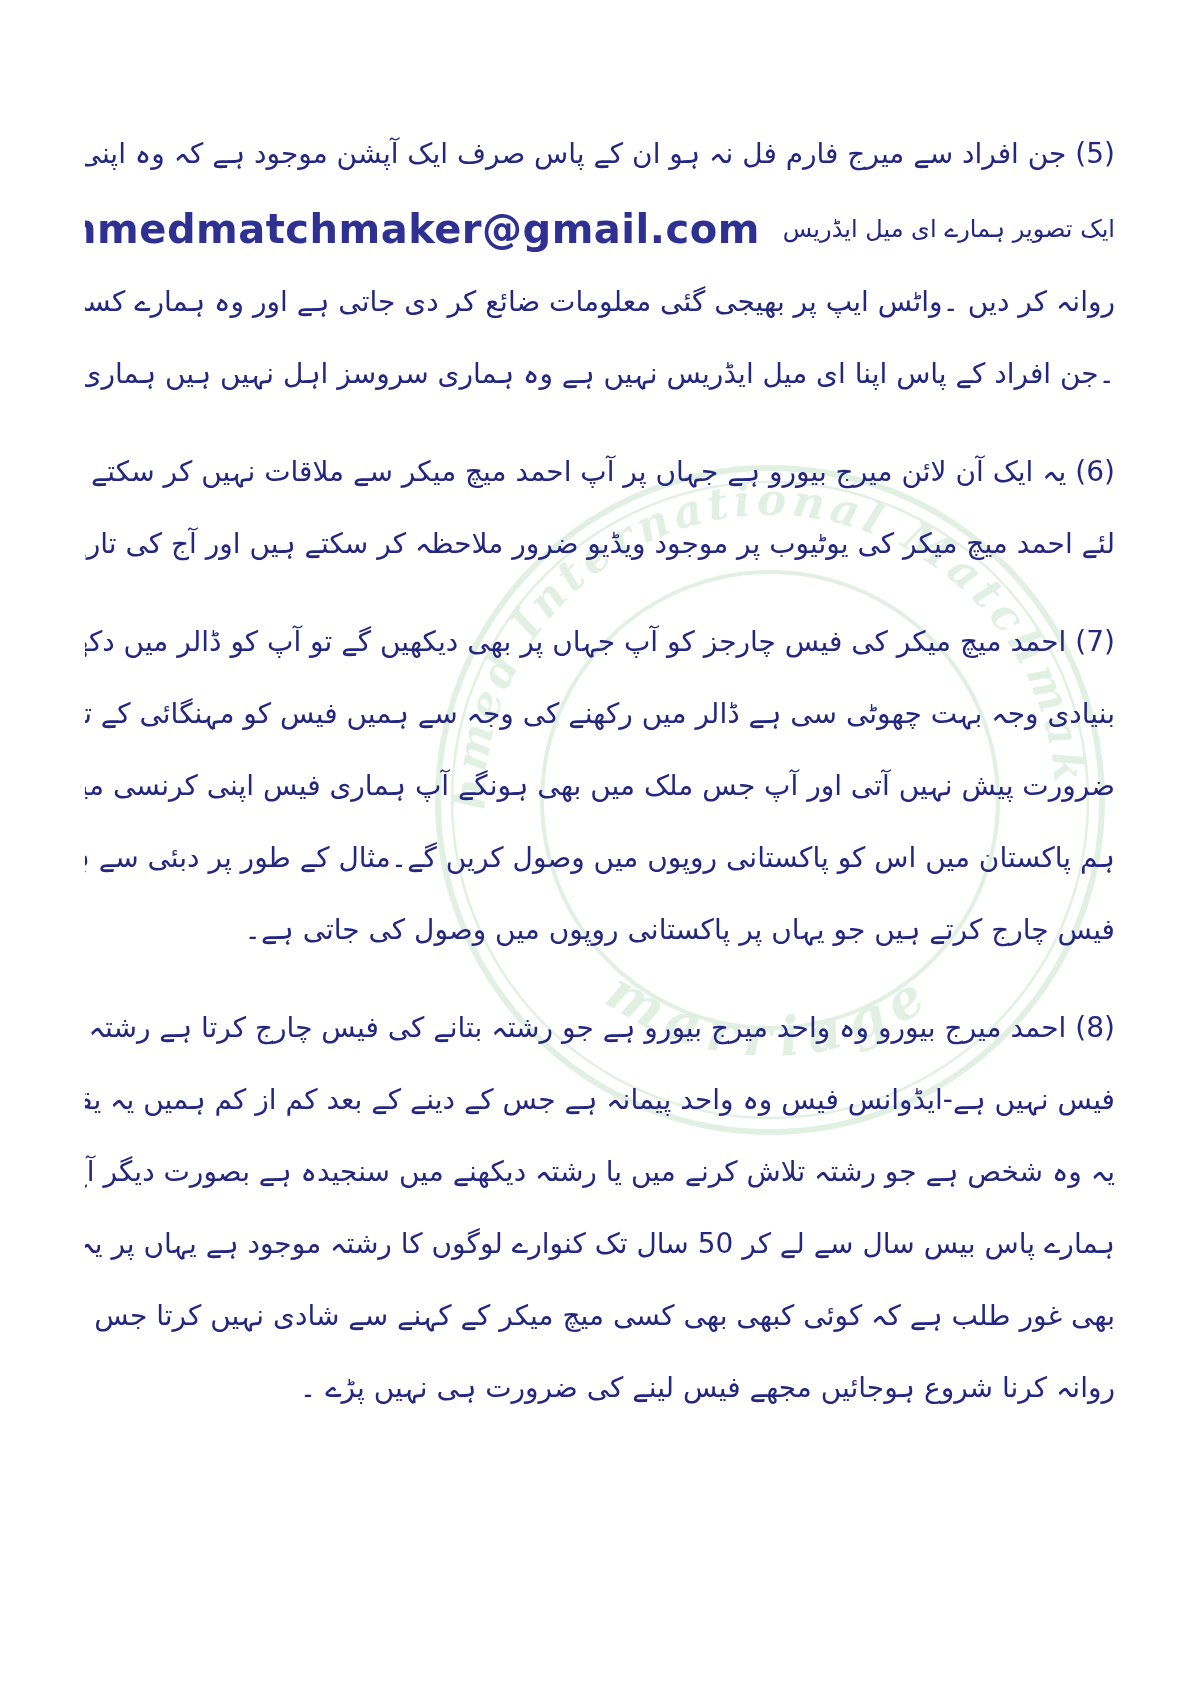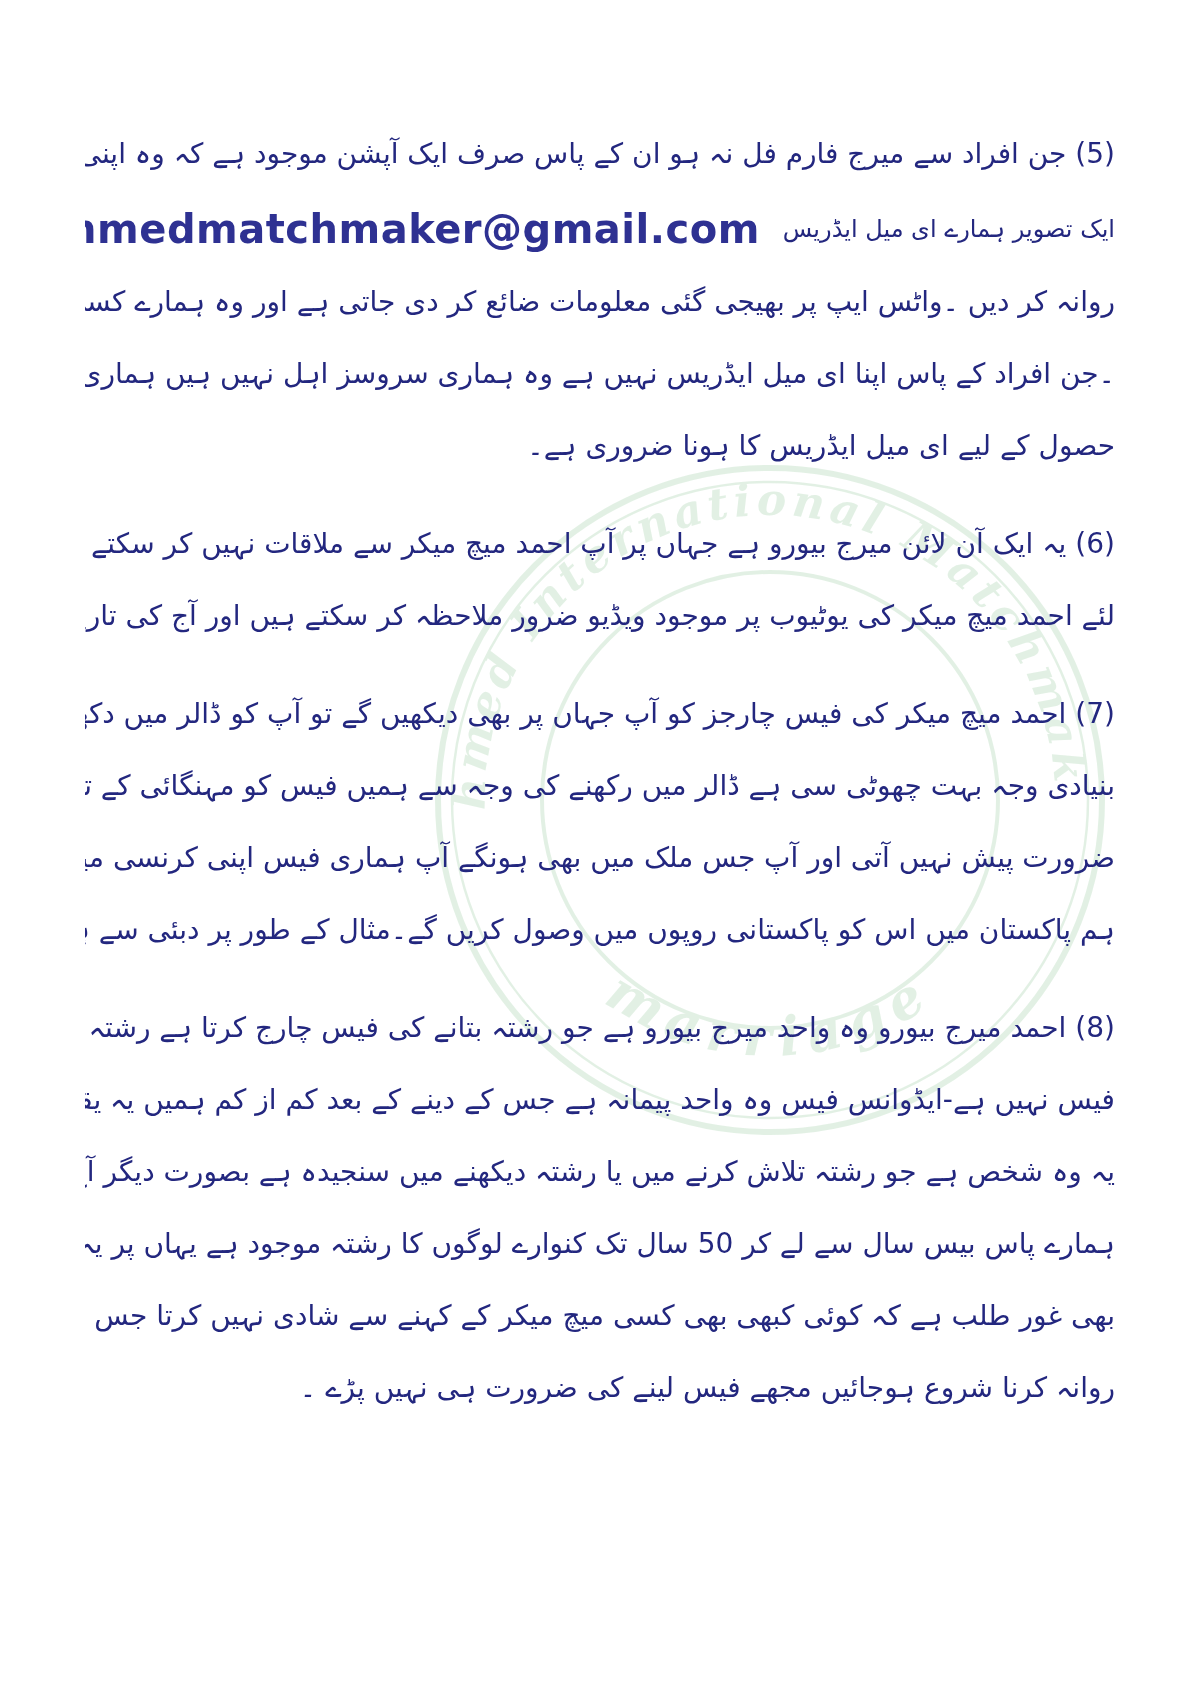--- a/index.html
+++ b/index.html
@@ -101,33 +101,33 @@
 
     <div class="para">
       <div class="line">(5) جن افراد سے میرج فارم فل نہ ہو ان کے پاس صرف ایک آپشن موجود ہے کہ وہ اپنی معلومات بمع</div>
       <div class="line email-line">
         <span class="urdu-chunk">ایک تصویر ہمارے ای میل ایڈریس</span>
         <span class="email-address">ahmedmatchmaker@gmail.com</span>
         
       </div>
       <div class="line">روانہ کر دیں ۔واٹس ایپ پر بھیجی گئی معلومات ضائع کر دی جاتی ہے اور وہ ہمارے کسی بھی کام کی نہیں</div>
       <div class="line">۔جن افراد کے پاس اپنا ای میل ایڈریس نہیں ہے وہ ہماری سروسز اہل نہیں ہیں  ہماری سروسز کے</div>
-      <div class="line last">حصول کے لیے ای میل ایڈریس کا ہونا ضروری ہے۔</div>
     </div>
 
     <div class="para">
       <div class="line">(6) یہ ایک آن لائن میرج بیورو ہے جہاں پر آپ احمد میچ میکر سے ملاقات نہیں کر سکتے ہاں اپنی تسلی کے</div>
       <div class="line">لئے احمد میچ میکر کی یوٹیوب پر موجود ویڈیو ضرور ملاحظہ کر سکتے ہیں اور آج کی تاریخ میں احمد میچ میکر وہ</div>
     </div>
 
     <div class="para">
       <div class="line">(7) احمد میچ میکر کی فیس چارجز کو آپ جہاں پر بھی دیکھیں گے تو آپ کو ڈالر میں دکھائی دے گی جس کی</div>
       <div class="line">بنیادی وجہ بہت چھوٹی سی ہے ڈالر میں رکھنے کی وجہ سے ہمیں فیس کو مہنگائی کے تناسب سے بڑھانے کی</div>
       <div class="line">ضرورت پیش نہیں آتی اور آپ جس ملک میں بھی ہونگے آپ ہماری فیس اپنی کرنسی میں ادا کریں گے اور</div>
       <div class="line">ہم پاکستان میں اس کو پاکستانی روپوں میں وصول کریں گے۔مثال کے طور پر دبئی سے ہم گیارہ سو درہم</div>
+      <div class="line last">فیس چارج کرتے ہیں جو یہاں پر پاکستانی روپوں میں وصول کی جاتی ہے۔</div>
     </div>
 
     <div class="para">
       <div class="line">(8) احمد میرج بیورو وہ واحد میرج بیورو ہے جو رشتہ بتانے کی فیس چارج کرتا ہے رشتہ کروانے کی کوئی</div>
       <div class="line">فیس نہیں ہے-ایڈوانس فیس وہ واحد پیمانہ ہے جس کے دینے کے بعد کم از کم ہمیں یہ یقین ہوجاتا ہے کہ</div>
       <div class="line">یہ وہ شخص ہے جو رشتہ تلاش کرنے میں یا رشتہ دیکھنے میں سنجیدہ ہے بصورت دیگر آج کی تاریخ میں</div>
       <div class="line">ہمارے پاس بیس سال سے لے کر 50 سال تک کنوارے لوگوں کا رشتہ موجود ہے یہاں  پر یہ بات</div>
       <div class="line">بھی غور طلب ہے کہ کوئی کبھی بھی کسی میچ میکر کے کہنے سے شادی نہیں کرتا جس دن لوگ میرے کہنے پر</div>
       <div class="line last">روانہ کرنا شروع ہوجائیں مجھے فیس لینے کی ضرورت ہی نہیں پڑے ۔</div>
     </div>

